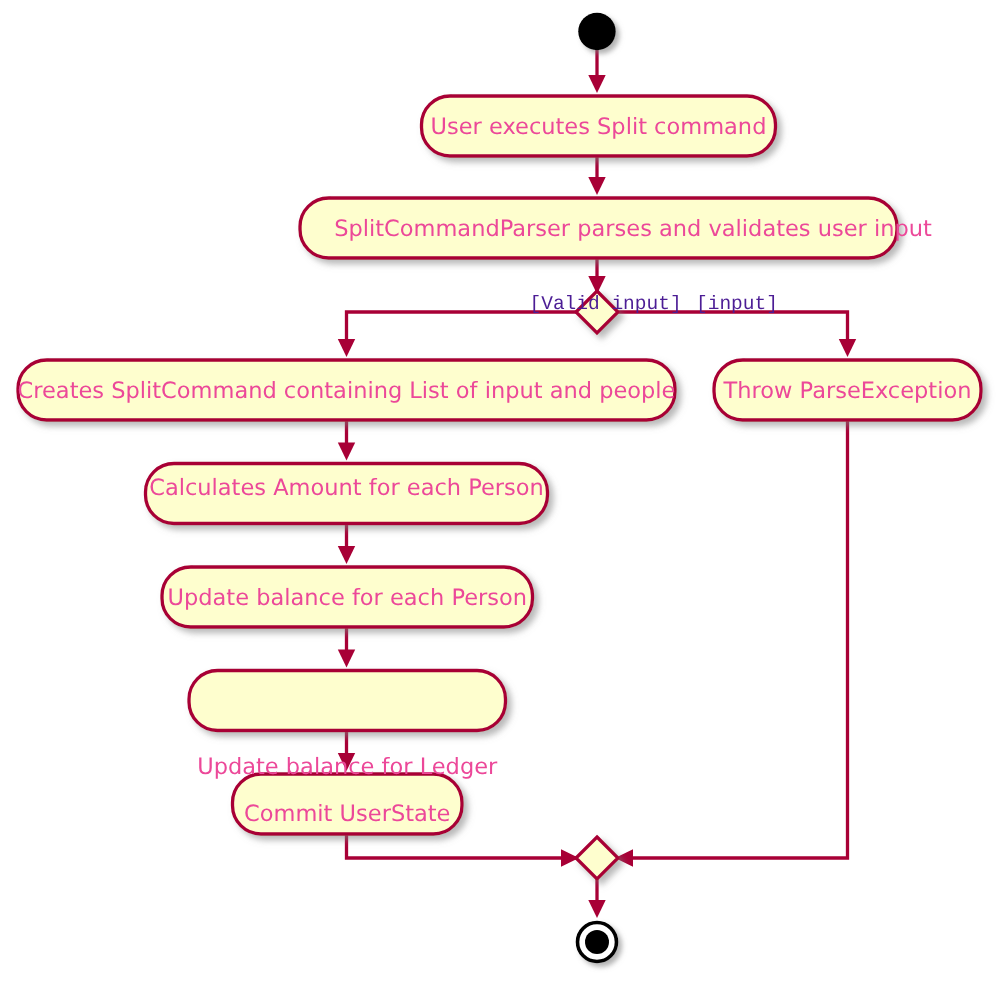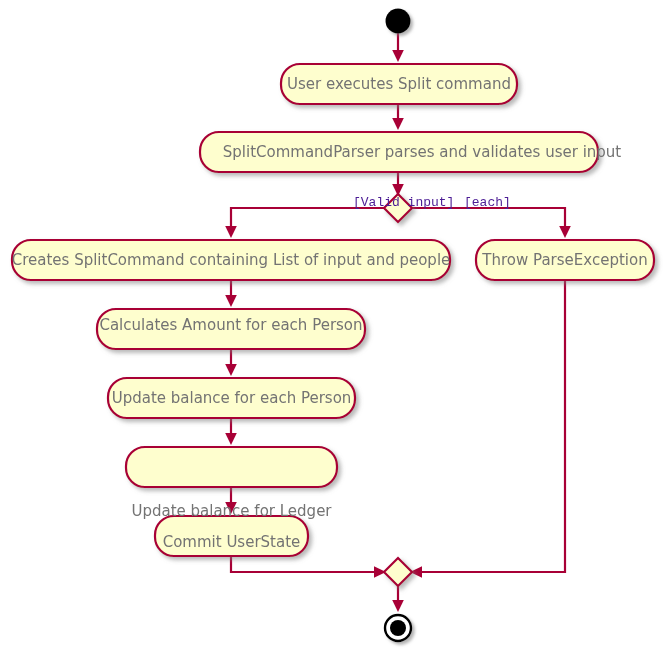--- a/index.html
+++ b/index.html
@@ -20,21 +20,21 @@
   #diagram-svg {
     position: absolute;
     left: 0;
     top: 0;
   }
   .node-label {
     position: absolute;
     display: flex;
     align-items: center;
     justify-content: center;
-    color: #737373;
+    color: #ec4899;
     font-size: 15px;
     font-family: "DejaVu Sans", sans-serif;
     white-space: nowrap;
     pointer-events: none;
   }
   .branch-label {
     position: absolute;
     color: #4c1d95;
     font-size: 13px;
     font-family: Liberation Mono, monospace;
@@ -134,15 +134,15 @@
   <div class="node-label" style="left:97px;  top:309px; width:268px; height:32px;">Calculates Amount for each Person</div>
 
   <div class="node-label" style="left:108px; top:378px; width:247px; height:40px;">Update balance for each Person</div>
 
   <div class="node-label" style="left:126px; top:447px; width:211px; height:40px;margin-top:44px;">Update balance for Ledger</div>
 
   <div class="node-label" style="left:155px; top:516px; width:153px; height:52px;">Commit UserState</div>
 
   <div class="branch-label" style="left:305px; top:195px;">[Valid input]</div>
 
-  <div class="branch-label" style="left:416px; top:195px;">[each]</div>
+  <div class="branch-label" style="left:416px; top:195px;">[input]</div>
 
 </div>
 
 </body></html>

